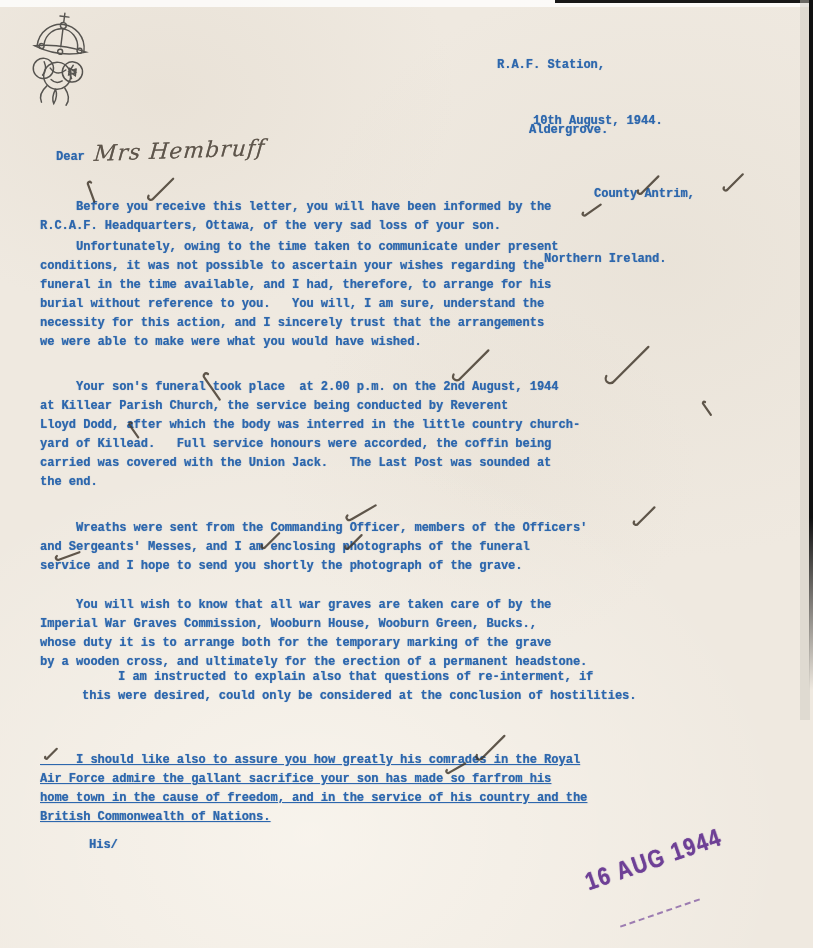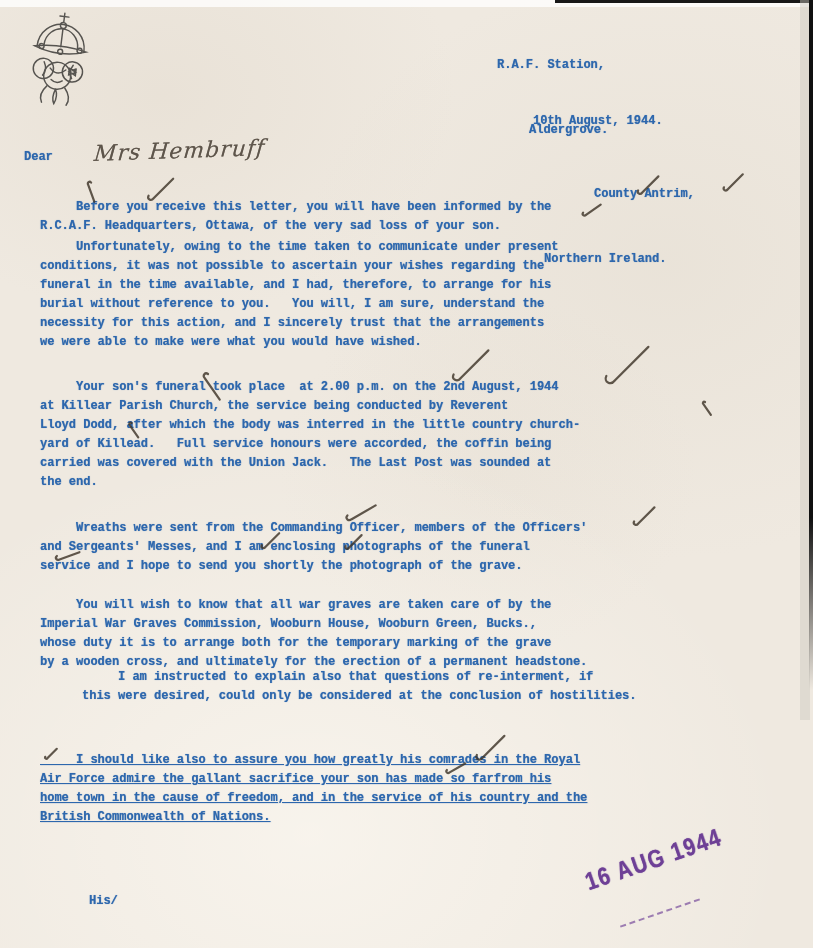--- a/index.html
+++ b/index.html
@@ -34,33 +34,33 @@
     white-space:pre;letter-spacing:0;
     text-shadow:0 0 1px rgba(45,103,173,.55), .4px .4px 0 rgba(45,103,173,.30);
   }
   .addr{position:absolute;left:497px;top:12px;line-height:21.5px;}
   .addr div{height:21.5px;}
   .addr div:nth-child(2){padding-left:32px;}
   .addr div:nth-child(3){padding-left:97px;}
   .addr div:nth-child(4){padding-left:47px;}
   .dateline{position:absolute;left:533px;top:112px;}
 
-  .salutation-typed{position:absolute;left:24px;top:148px;}
+  .salutation-typed{position:absolute;left:56px;top:148px;}
   .handwritten-name{
     position:absolute;left:94px;top:138px;
     font-family:"DejaVu Serif",serif;font-style:italic;
     font-size:22px;color:#4b4238;opacity:.88;
     transform:rotate(-2deg) skewX(-7deg);letter-spacing:1px;
     text-shadow:0 0 .6px rgba(75,66,56,.6);
   }
 
   .para{position:absolute;left:40px;width:772px;}
   .p1{top:186px;margin-top:12px;} .p2{top:238px;} .p3{top:378px;} .p4{top:519px;}
   .p5{top:596px;} .p6{top:668px;margin-left:42px;} .p7{top:751px;text-decoration:underline;}
-  .closing{position:absolute;left:89px;top:892px;}
+  .closing{position:absolute;left:89px;top:836px;}
 
   
   .marks-layer{position:absolute;inset:0;pointer-events:none;}
   .mark{position:absolute;overflow:visible;}
   .mark path{fill:none;stroke:rgba(62,52,40,.82);stroke-width:2.2px;stroke-linecap:round;vector-effect:non-scaling-stroke;}
 
   
   .stamp{
     position:absolute;left:586px;top:868px;transform:rotate(-19deg);transform-origin:0 50%;
     color:#6e4096;font-family:"Liberation Sans",sans-serif;font-weight:bold;

